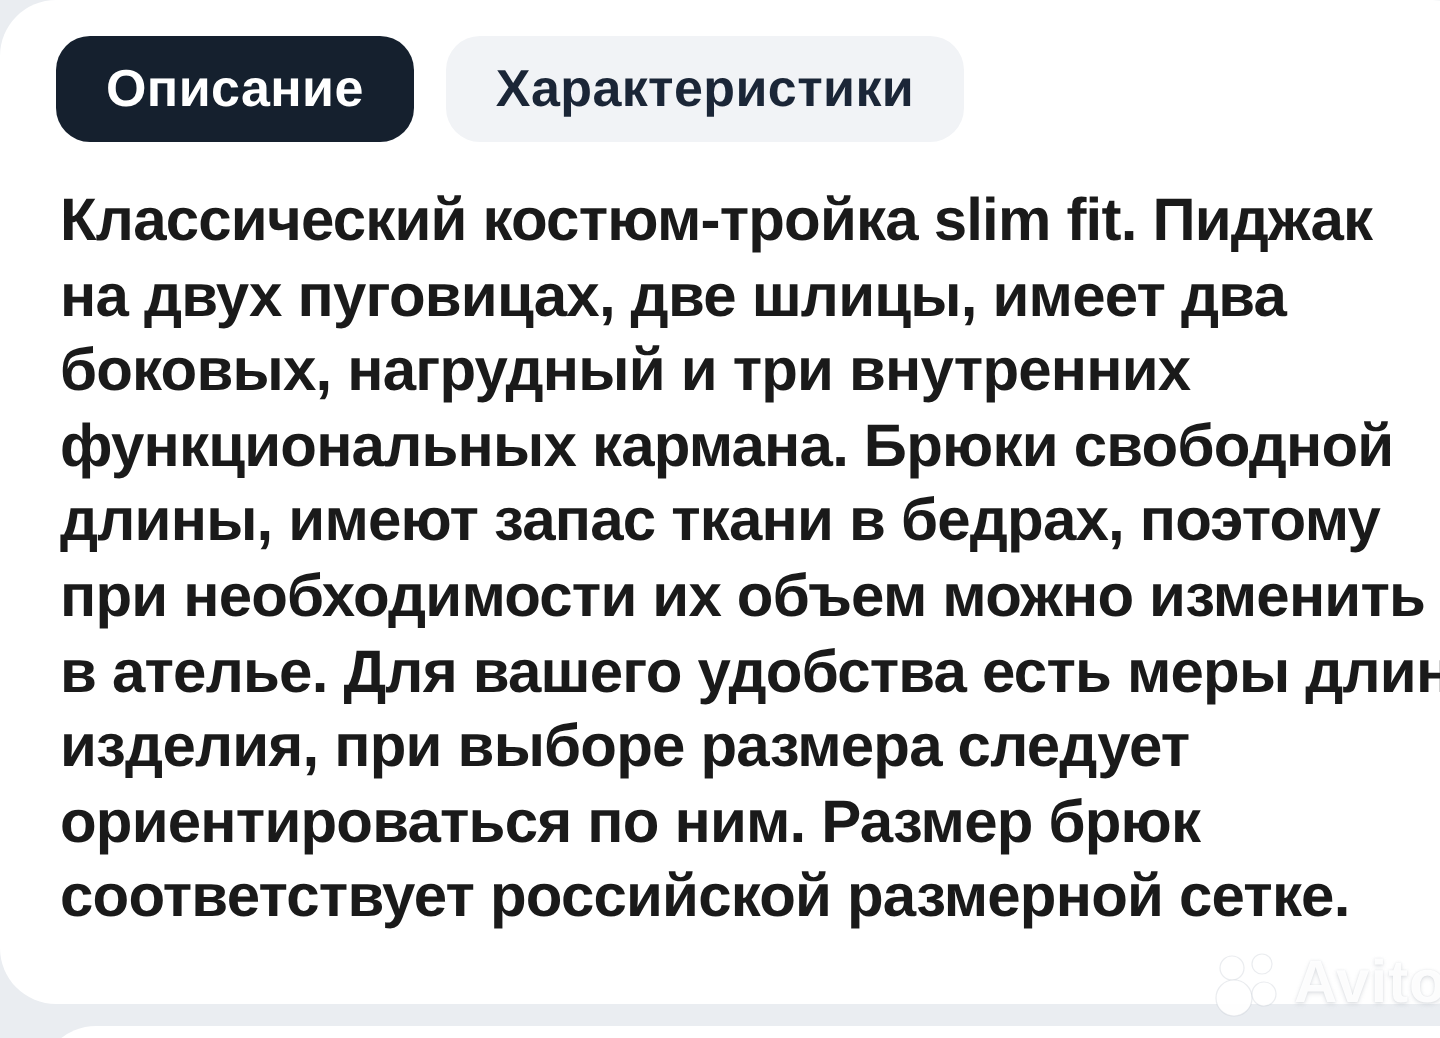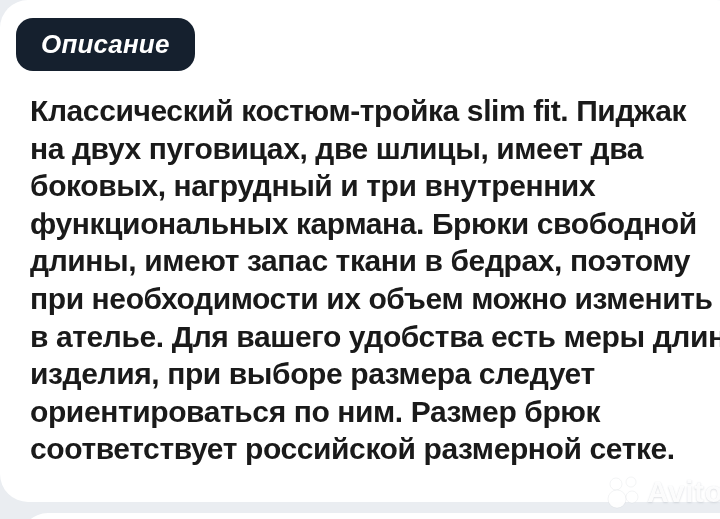--- a/index.html
+++ b/index.html
@@ -19,21 +19,21 @@
   }
   .card{
     position:absolute;left:0;top:0;width:744px;height:502px;
     background:var(--card-bg);border-radius:28px;
   }
   .next-card{
     position:absolute;left:20px;top:513px;width:760px;height:40px;
     background:var(--card-bg);border-radius:28px 28px 0 0;
   }
   .tabs{
-    position:absolute;left:16px;top:18px;display:flex;gap:16px;font-style:italic;
+    position:absolute;left:28px;top:18px;display:flex;gap:16px;
   }
   .tab{
     height:53px;display:flex;align-items:center;justify-content:center;
     padding:0 25px;border-radius:17px;
     font-size:26px;font-weight:700;letter-spacing:.2px;
     white-space:nowrap;cursor:pointer;
   }
   .tab.active{background:var(--tab-active-bg);color:var(--tab-active-text);}
   .tab.inactive{background:var(--tab-inactive-bg);color:var(--tab-inactive-text);}
   .desc{
@@ -56,20 +56,21 @@
     text-shadow:0 1px 2px rgba(150,158,170,.28), 0 0 1px rgba(160,168,180,.25);
   }
 </style>
 </head>
 <body>
 
 <div class="card"></div>
 
 <div class="tabs">
   <div class="tab active">Описание</div>
+  <div class="tab inactive">Характеристики</div>
 </div>
 
 <div class="desc">
     <div class="desc-line">Классический костюм-тройка slim fit. Пиджак</div>
     <div class="desc-line">на двух пуговицах, две шлицы, имеет два</div>
     <div class="desc-line">боковых, нагрудный и три внутренних</div>
     <div class="desc-line">функциональных кармана. Брюки свободной</div>
     <div class="desc-line">длины, имеют запас ткани в бедрах, поэтому</div>
     <div class="desc-line">при необходимости их объем можно изменить</div>
     <div class="desc-line">в ателье. Для вашего удобства есть меры длины</div>

